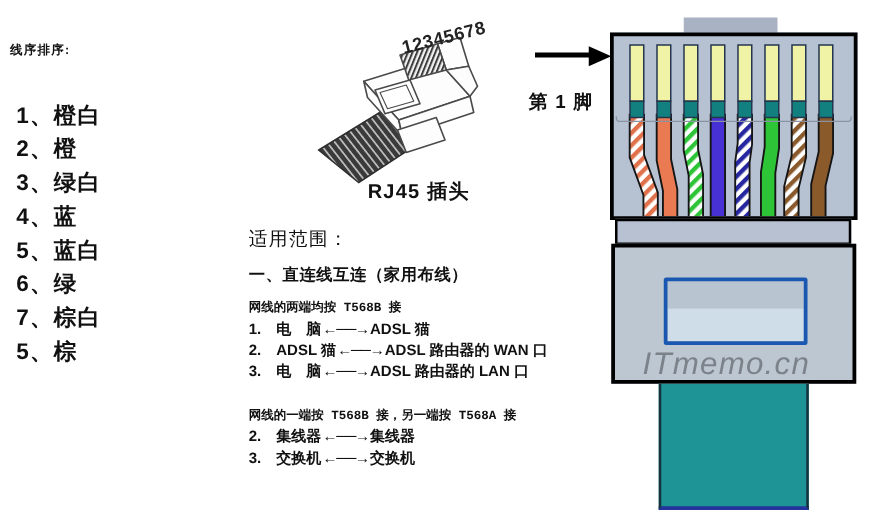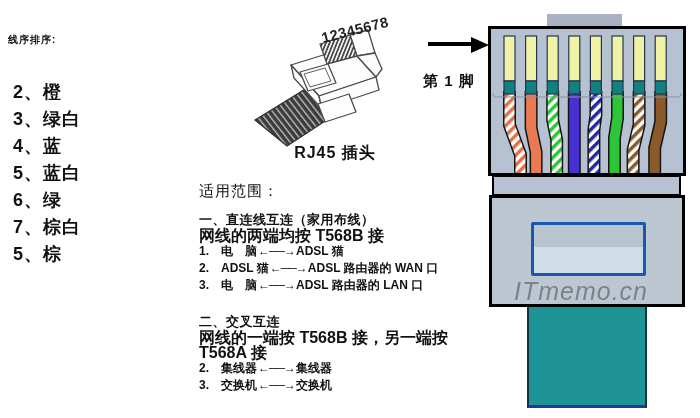--- a/index.html
+++ b/index.html
@@ -18,21 +18,21 @@
   .plug-svg{left:243px;top:10px;width:200px;height:138px;}
   .plug-caption{left:255px;top:143px;width:160px;text-align:center;
     font-size:16px;font-weight:600;letter-spacing:1px;}
 
   
   .usage{left:199px;top:182px;width:280px;}
   .u-title{font-size:15px;font-weight:normal;letter-spacing:1px;}
   .u-sec1{margin-top:11px;}
   .u-sec2{margin-top:20px;}
   .u-head{font-size:13px;font-weight:bold;line-height:15px;letter-spacing:.5px;}
-  .u-sub{font-size:16px;font-weight:bold;line-height:15px;margin-top:1px;}
+  .u-sub{font-size:10px;font-weight:bold;line-height:15px;margin-top:13px;font-family:Liberation Mono, monospace;}
   .u-row{font-size:12px;font-weight:bold;line-height:17px;white-space:nowrap;}
   .u-row .num{display:inline-block;width:22px;}
   .u-row .arrow{letter-spacing:-1px;padding:0 1px;font-weight:bold;}
 
   
   .pin1-arrow-line{left:428px;top:42px;width:46px;height:4px;background:#000;}
   .pin1-arrow-head{left:471px;top:37px;width:0;height:0;
     border-left:18px solid #000;border-top:8px solid transparent;border-bottom:8px solid transparent;}
   .pin1-label{left:423px;top:56px;font-size:15px;font-weight:600;letter-spacing:1px;margin-top:16px;}
 
@@ -50,20 +50,21 @@
   .cable{left:527px;top:307px;width:120px;height:101px;box-sizing:border-box;
     background:#1f9496;border:2px solid #16323f;border-top:none;border-bottom:3px solid #24349c;}
   .watermark{left:514px;top:277px;font-size:25px;font-style:italic;
     color:rgba(118,124,131,0.92);letter-spacing:1px;z-index:5;}
 </style>
 </head>
 <body>
 
 <div class="abs wo-title">线序排序:</div>
 <div class="abs wo-list">
+  <div class="wo-item">1、橙白</div>
   <div class="wo-item">2、橙</div>
   <div class="wo-item">3、绿白</div>
   <div class="wo-item">4、蓝</div>
   <div class="wo-item">5、蓝白</div>
   <div class="wo-item">6、绿</div>
   <div class="wo-item">7、棕白</div>
   <div class="wo-item">5、棕</div>
 </div>
 
 <svg class="abs plug-svg" viewBox="0 0 200 138">
@@ -104,21 +105,20 @@
     </div>
     <div class="u-row">
       <span class="num">2.</span><span>ADSL 猫</span><span class="arrow">←──→</span><span>ADSL 路由器的 WAN 口</span>
     </div>
     <div class="u-row">
       <span class="num">3.</span><span>电　脑</span><span class="arrow">←──→</span><span>ADSL 路由器的 LAN 口</span>
     </div>
   </div>
 
   <div class="u-sec2">
-    <div class="u-head">二、交叉互连</div>
     <div class="u-sub">网线的一端按 T568B 接，另一端按 T568A 接</div>
     <div class="u-row">
       <span class="num">2.</span><span>集线器</span><span class="arrow">←──→</span><span>集线器</span>
     </div>
     <div class="u-row">
       <span class="num">3.</span><span>交换机</span><span class="arrow">←──→</span><span>交换机</span>
     </div>
   </div>
 </div>
 

